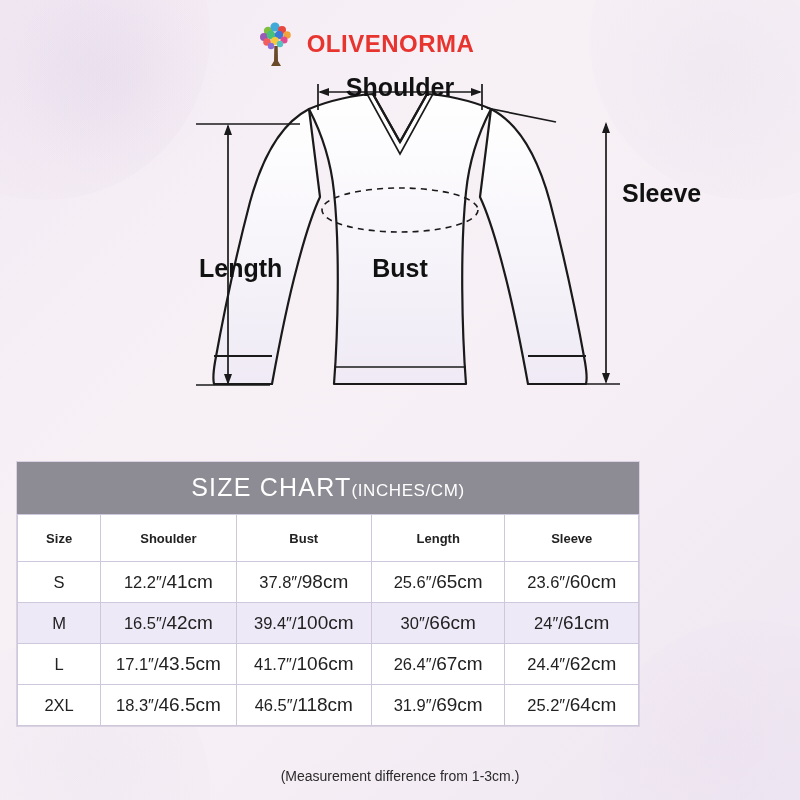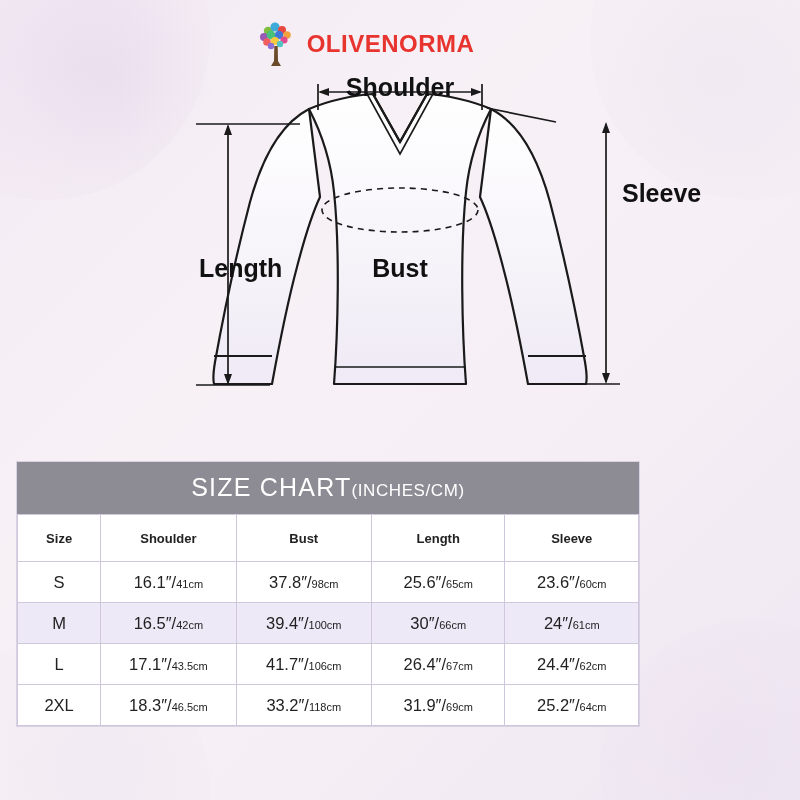--- a/index.html
+++ b/index.html
@@ -132,21 +132,21 @@
   }
   table.size-table td {
     height: 38px;
     font-size: 16.5px;
     background: #ffffff;
   }
   table.size-table tr.alt td {
     background: #eee9f7;
   }
   td.sz { font-size: 16px; }
-  .unit { font-size: 11px; }
+  .unit { font-size: 19px; }
   col.c0 { width: 13.4%; }
   col.c1 { width: 21.8%; }
   col.c2 { width: 21.8%; }
   col.c3 { width: 21.5%; }
   col.c4 { width: 21.5%; }
 
   .note {
     position: absolute;
     left: 0;
     top: 768px;
@@ -267,21 +267,21 @@
           <th>Size</th>
           <th>Shoulder</th>
           <th>Bust</th>
           <th>Length</th>
           <th>Sleeve</th>
         </tr>
       </thead>
       <tbody>
         <tr>
           <td class="sz">S</td>
-          <td><span>16.1″/</span><span class="unit">41cm</span></td>
+          <td><span>12.2″/</span><span class="unit">41cm</span></td>
           <td><span>37.8″/</span><span class="unit">98cm</span></td>
           <td><span>25.6″/</span><span class="unit">65cm</span></td>
           <td><span>23.6″/</span><span class="unit">60cm</span></td>
         </tr>
         <tr class="alt">
           <td class="sz">M</td>
           <td><span>16.5″/</span><span class="unit">42cm</span></td>
           <td><span>39.4″/</span><span class="unit">100cm</span></td>
           <td><span>30″/</span><span class="unit">66cm</span></td>
           <td><span>24″/</span><span class="unit">61cm</span></td>
@@ -289,22 +289,23 @@
         <tr>
           <td class="sz">L</td>
           <td><span>17.1″/</span><span class="unit">43.5cm</span></td>
           <td><span>41.7″/</span><span class="unit">106cm</span></td>
           <td><span>26.4″/</span><span class="unit">67cm</span></td>
           <td><span>24.4″/</span><span class="unit">62cm</span></td>
         </tr>
         <tr>
           <td class="sz">2XL</td>
           <td><span>18.3″/</span><span class="unit">46.5cm</span></td>
-          <td><span>33.2″/</span><span class="unit">118cm</span></td>
+          <td><span>46.5″/</span><span class="unit">118cm</span></td>
           <td><span>31.9″/</span><span class="unit">69cm</span></td>
           <td><span>25.2″/</span><span class="unit">64cm</span></td>
         </tr>
       </tbody>
     </table>
   </div>
 
+  <div class="note">(Measurement difference from 1-3cm.)</div>
 
 </div>
 
 </body></html>

